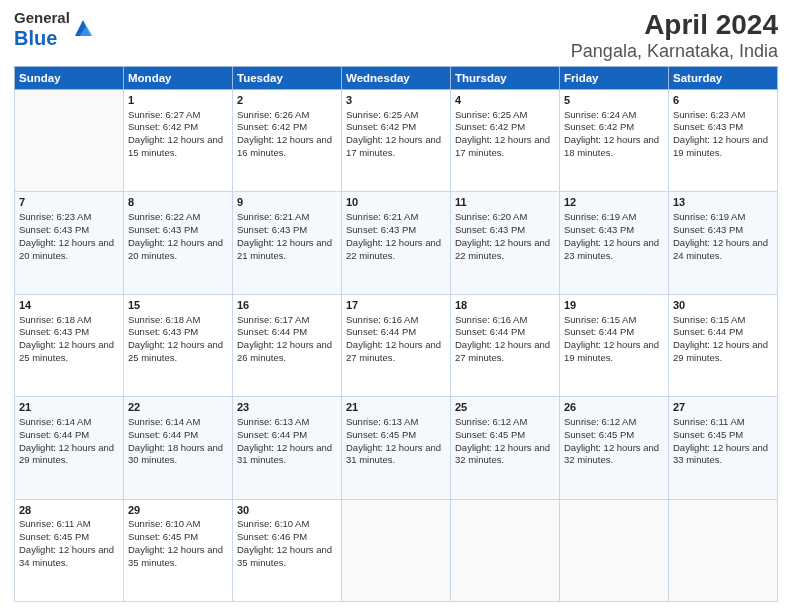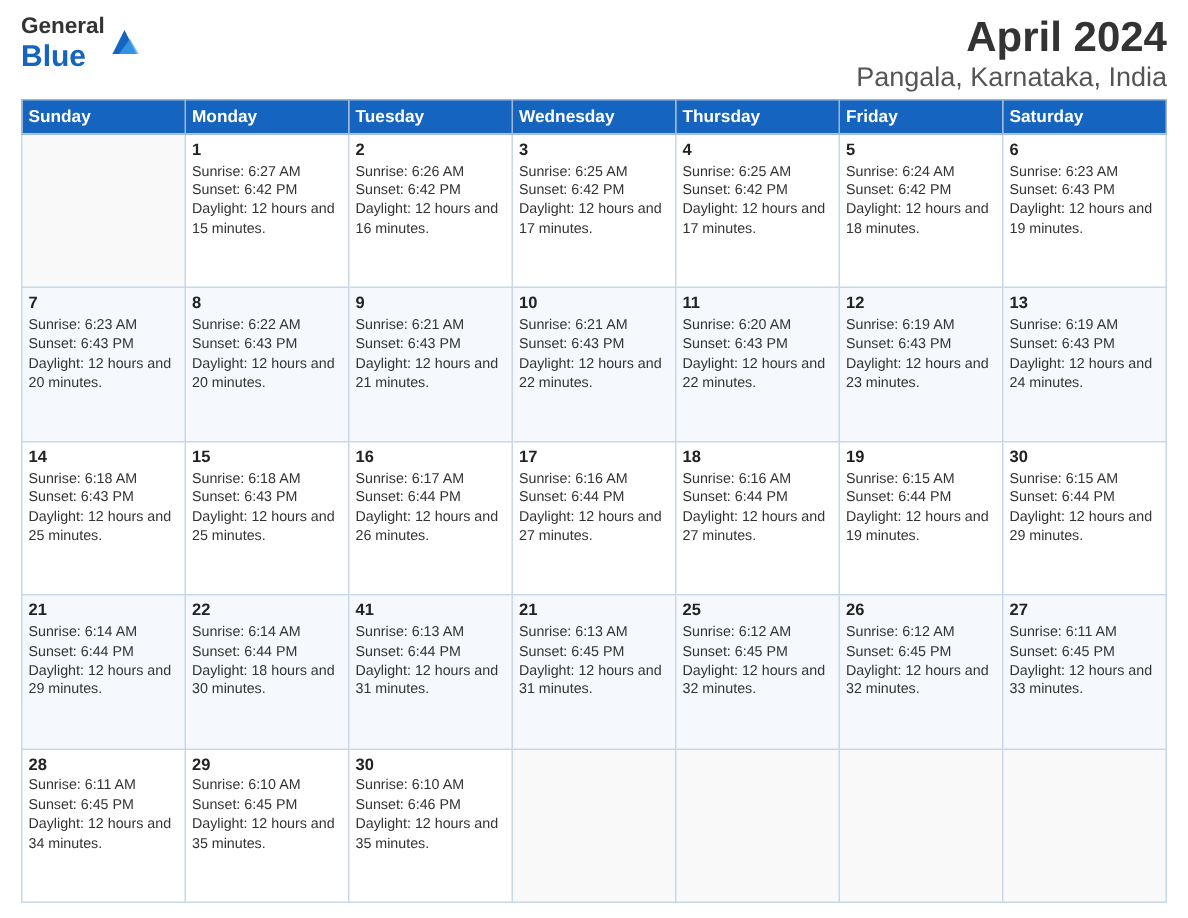--- a/index.html
+++ b/index.html
@@ -272,21 +272,21 @@
             <div>Sunset: 6:44 PM</div>
             <div>Daylight: 12 hours and 29 minutes.</div>
           </td>
           <td>
             <span class="day-num">22</span>
             <div>Sunrise: 6:14 AM</div>
             <div>Sunset: 6:44 PM</div>
             <div>Daylight: 18 hours and 30 minutes.</div>
           </td>
           <td>
-            <span class="day-num">41</span>
+            <span class="day-num">23</span>
             <div>Sunrise: 6:13 AM</div>
             <div>Sunset: 6:44 PM</div>
             <div>Daylight: 12 hours and 31 minutes.</div>
           </td>
           <td>
             <span class="day-num">21</span>
             <div>Sunrise: 6:13 AM</div>
             <div>Sunset: 6:45 PM</div>
             <div>Daylight: 12 hours and 31 minutes.</div>
           </td>

